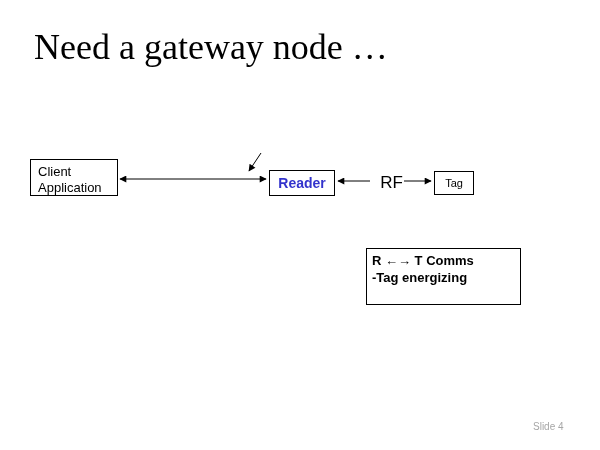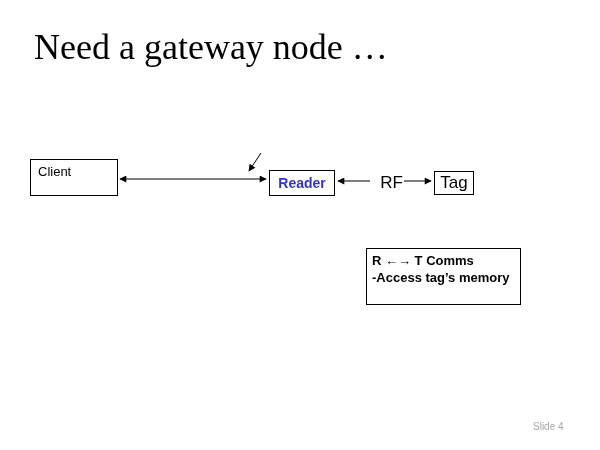--- a/index.html
+++ b/index.html
@@ -61,21 +61,21 @@
     color: #3333CC;
   }
   .tag-box {
     left: 434px;
     top: 171px;
     width: 40px;
     height: 24px;
     display: flex;
     align-items: center;
     justify-content: center;
-    font-size: 17px;
+    font-size: 11px;
   }
   .comms-box {
     left: 366px;
     top: 248px;
     width: 155px;
     height: 57px;
     font-size: 13px;
     font-weight: bold;
     line-height: 17px;
     padding: 3px 0 6px 5px;
@@ -121,32 +121,33 @@
     </defs>
     <line x1="120" y1="179" x2="266" y2="179" stroke="#000000" stroke-width="1" marker-start="url(#ah)" marker-end="url(#ah)"></line>
     <line x1="370" y1="181" x2="338" y2="181" stroke="#000000" stroke-width="1" marker-end="url(#ah)"></line>
     <line x1="404" y1="181" x2="431" y2="181" stroke="#000000" stroke-width="1" marker-end="url(#ah)"></line>
     <line x1="261" y1="153" x2="249" y2="171" stroke="#000000" stroke-width="1" marker-end="url(#ah)"></line>
   </svg>
 
 
   <div class="node-box client-box">
     <div>Client</div>
+    <div>Application</div>
   </div>
 
   <div class="node-box reader-box">
     <span>Reader</span>
   </div>
 
   <div class="rf-label">RF</div>
 
   <div class="node-box tag-box">
     <span>Tag</span>
   </div>
 
   <div class="node-box comms-box">
     <div>R ←→ T Comms</div>
-    <div>-Access tag’s memory</div>
+    <div>-Tag energizing</div>
   </div>
 
   <div class="slide-number">Slide 4</div>
 
 </div>
 
 </body></html>

